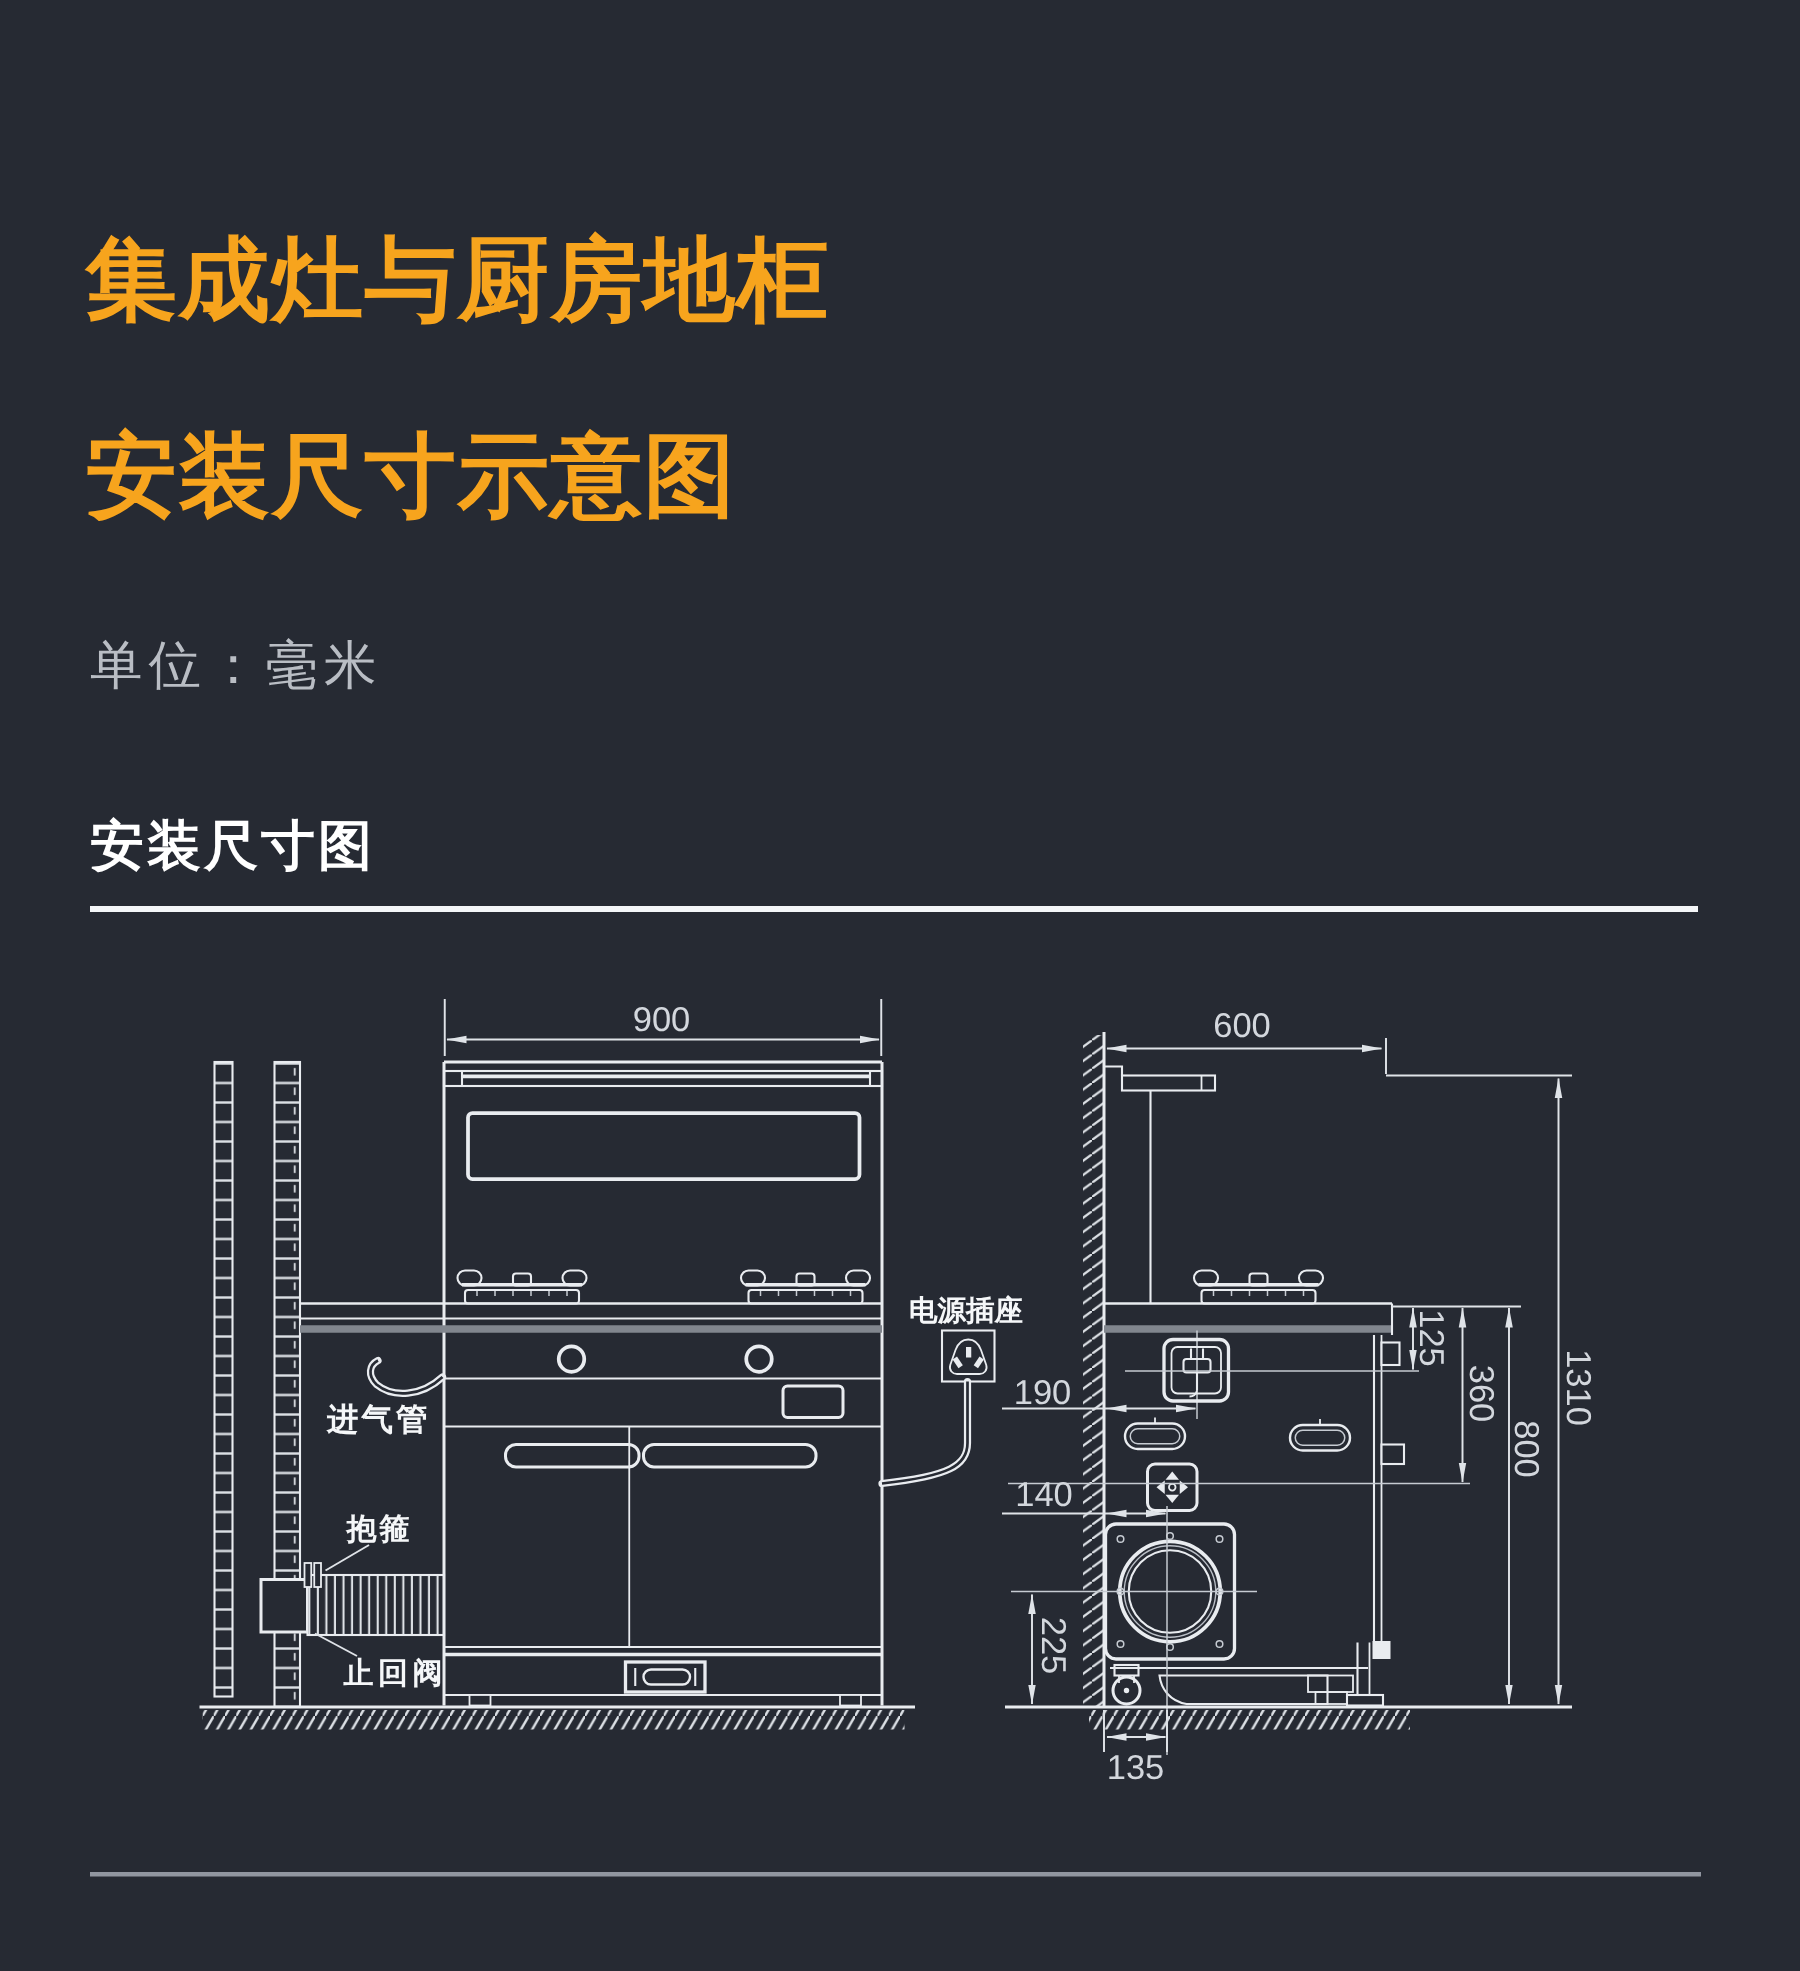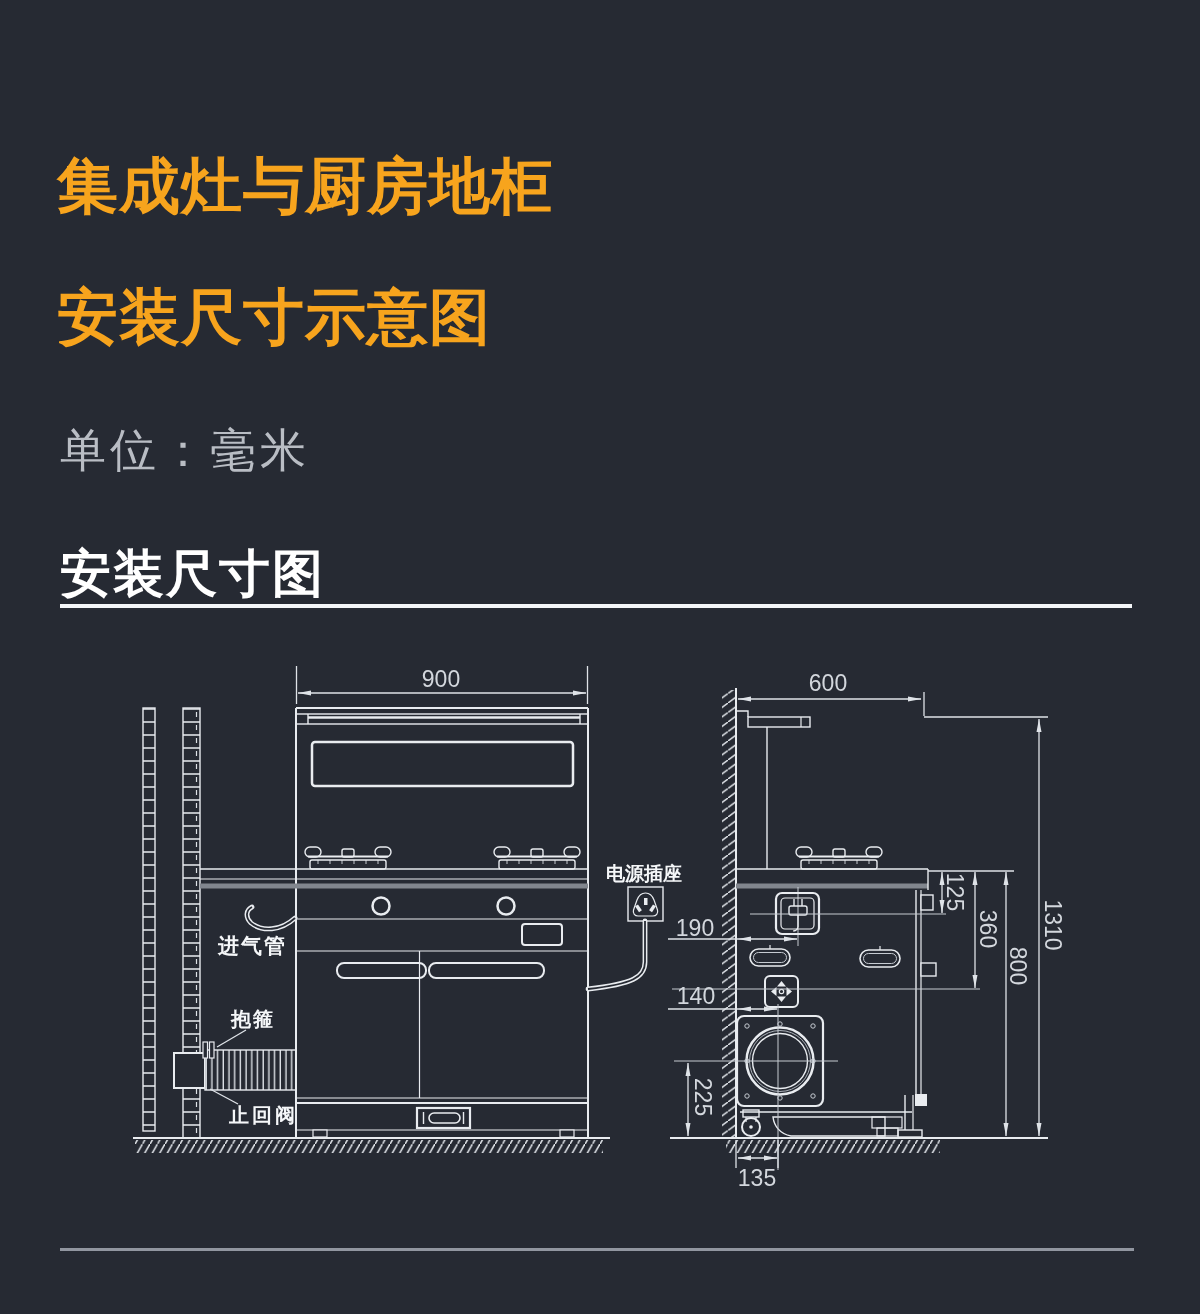--- a/index.html
+++ b/index.html
@@ -3,22 +3,22 @@
 <meta charset="utf-8">
 <style>
   html,body{margin:0;padding:0;}
   body{width:1200px;height:1314px;position:relative;background:#262a33;
        font-family:"Liberation Sans",sans-serif;overflow:hidden;}
   .abs{position:absolute;}
   .title{left:57px;color:#f7a41d;font-weight:800;font-size:61px;line-height:1.0;
          letter-spacing:1px;white-space:nowrap;}
   #title1{top:156px;}
   #title2{top:287px;}
-  .unit{left:60px;top:420px;color:#b9bdc4;font-size:46px;letter-spacing:4px;}
-  .section{left:60px;top:540px;color:#ffffff;font-weight:bold;font-size:51px;letter-spacing:2px;}
+  .unit{left:60px;top:420px;color:#b9bdc4;font-size:35px;letter-spacing:4px;}
+  .section{left:60px;top:540px;color:#ffffff;font-weight:bold;font-size:36px;letter-spacing:2px;}
   .rule{left:60px;top:604px;width:1072px;height:4px;background:#f4f6f8;}
   .divider{left:60px;top:1248px;width:1074px;height:3px;background:#9196a0;}
   svg{position:absolute;left:0;top:0;}
   .ln{stroke:#e9ecf0;fill:none;stroke-width:1.6;}
   .w12{stroke-width:1.2;}.w14{stroke-width:1.4;}.w2{stroke-width:2;}
   .w22{stroke-width:2.2;}.w25{stroke-width:2.5;}
   .thin{stroke:#c6cbd2;stroke-width:1;fill:none;}
   .gray{stroke:#81868e;stroke-width:5;fill:none;}
   .dimln{stroke:#dfe3e8;stroke-width:1.3;fill:none;}
   .fillbg{fill:#262a33;}

